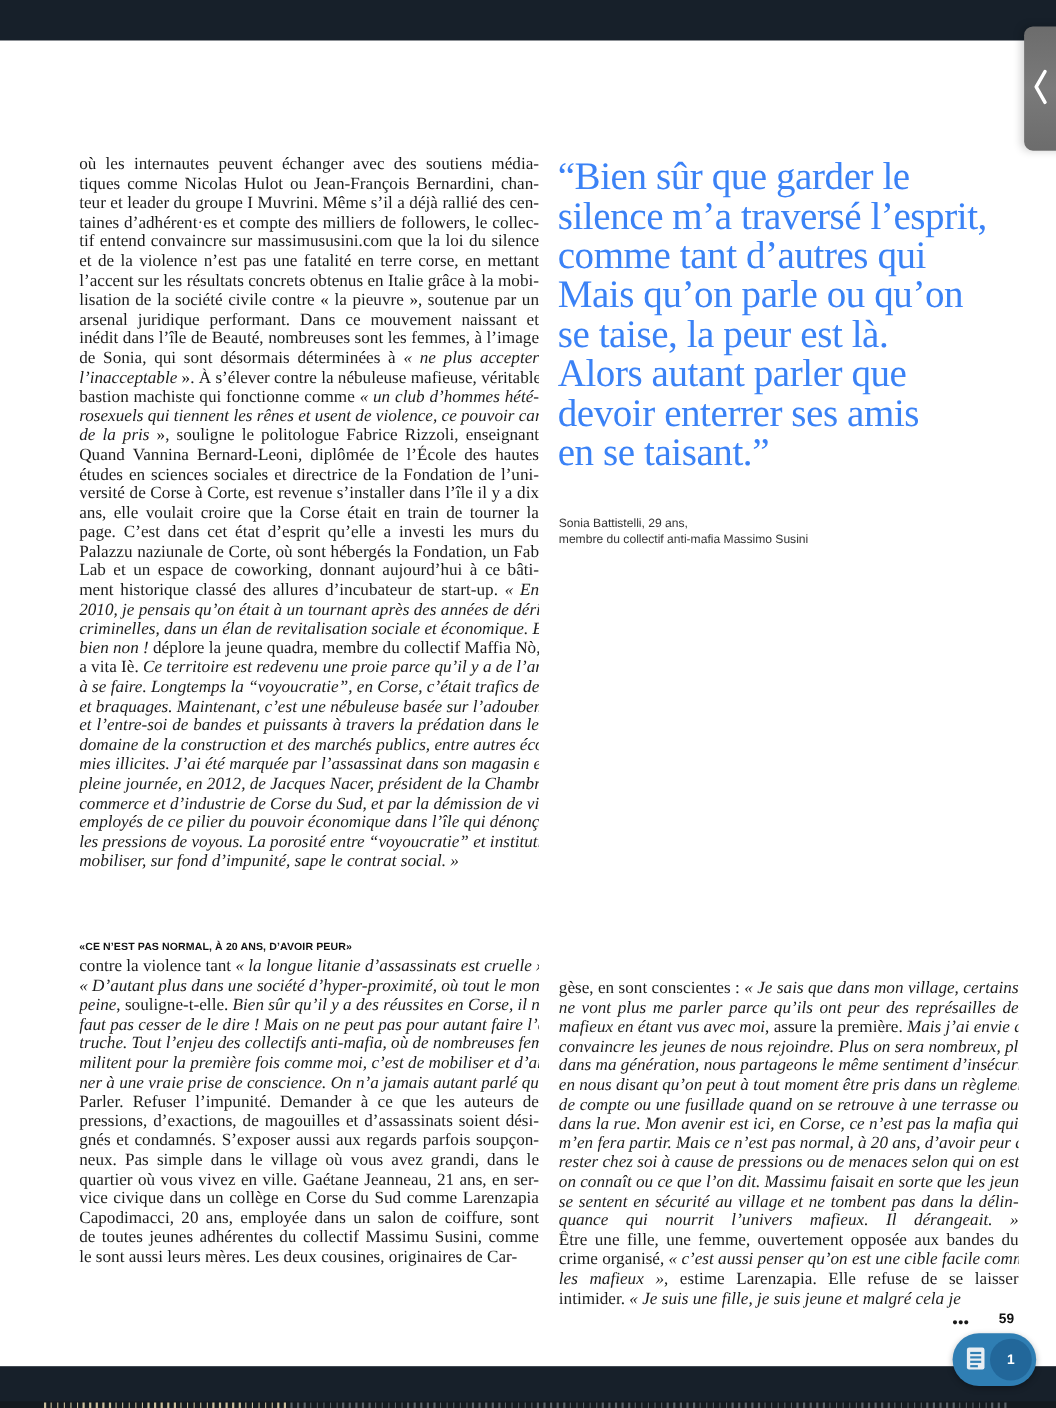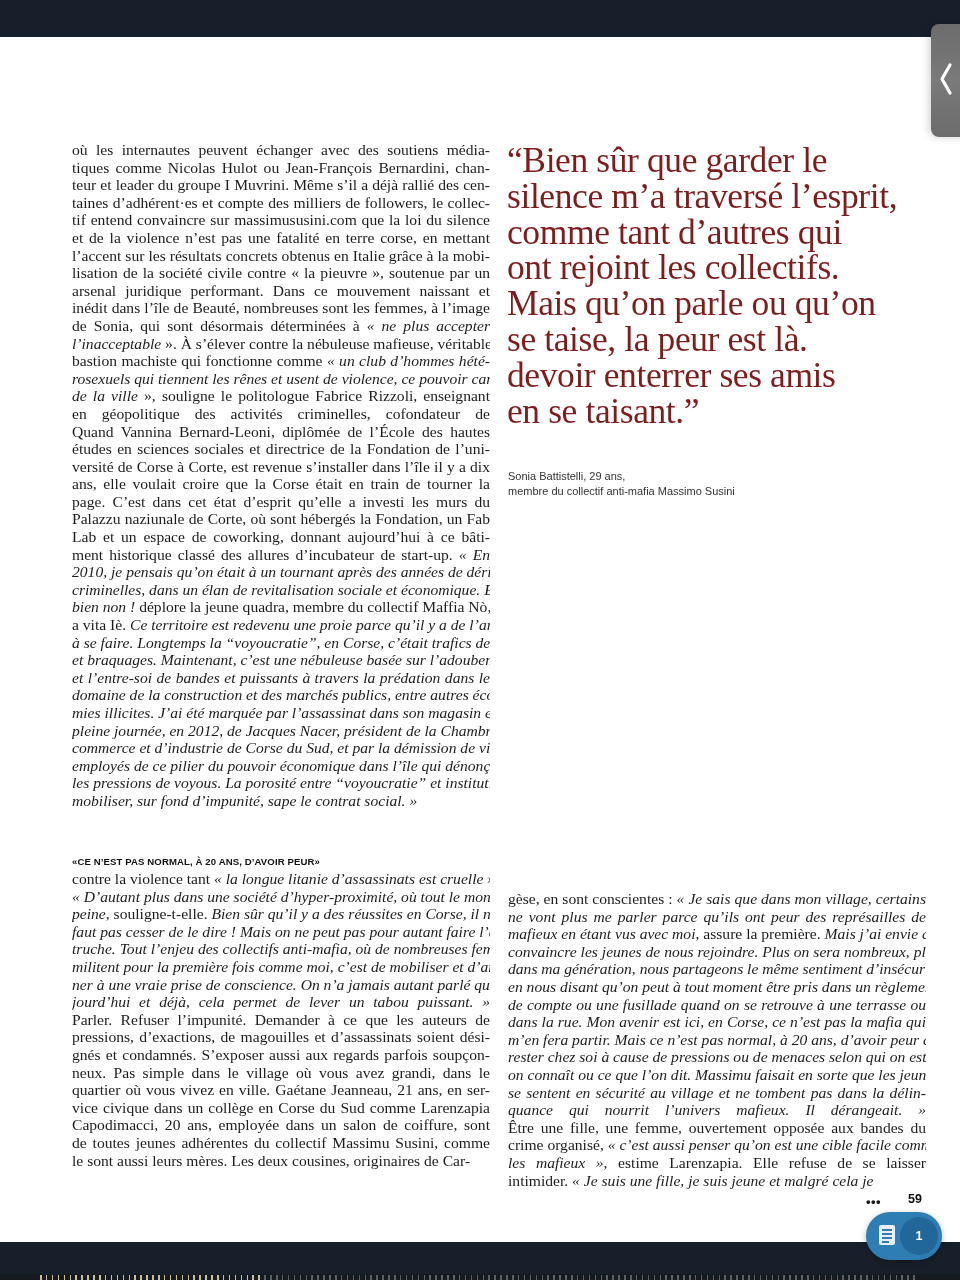--- a/index.html
+++ b/index.html
@@ -37,21 +37,21 @@
     .col-right-bottom { left: 508px; top: 853px; width: 418px; }
     .subhead {
       position: absolute; left: 72px; top: 819px;
       font-family: "Liberation Sans", "DejaVu Sans", sans-serif;
       font-weight: bold; font-size: 9.6px; letter-spacing: 0.1px;
       color: #111;
     }
     .pullquote {
       position: absolute; left: 507px; top: 106px; width: 420px;
       font-family: "Liberation Serif", "DejaVu Serif", serif;
-      font-size: 35.5px; line-height: 35.8px; color: #7f1d1d;
+      font-size: 35.5px; line-height: 35.8px; color: #3b82f6;
       letter-spacing: -0.4px;
     }
     .pullquote .ln { display: block; white-space: nowrap; }
     .attribution {
       position: absolute; left: 508px; top: 432px;
       font-family: "Liberation Sans", "DejaVu Sans", sans-serif;
       font-size: 11px; line-height: 14.5px; color: #333;
     }
     .attribution .ln { display: block; }
     .continue-icon {
@@ -118,22 +118,21 @@
       <span class="ln"><span>tif entend convaincre sur massimususini.com que la loi du silence</span></span>
       <span class="ln"><span>et de la violence n’est pas une fatalité en terre corse, en mettant</span></span>
       <span class="ln"><span>l’accent sur les résultats concrets obtenus en Italie grâce à la mobi-</span></span>
       <span class="ln"><span>lisation de la société civile contre « la pieuvre », soutenue par un</span></span>
       <span class="ln"><span>arsenal juridique performant. Dans ce mouvement naissant et</span></span>
       <span class="ln"><span>inédit dans l’île de Beauté, nombreuses sont les femmes, à l’image</span></span>
       <span class="ln"><span>de Sonia, qui sont désormais déterminées à </span><i>« ne plus accepter</i></span>
       <span class="ln"><i>l’inacceptable</i><span> ». À s’élever contre la nébuleuse mafieuse, véritable</span></span>
       <span class="ln"><span>bastion machiste qui fonctionne comme </span><i>« un club d’hommes hété-</i></span>
       <span class="ln"><i>rosexuels qui tiennent les rênes et usent de violence, ce pouvoir cardinal</i></span>
-      <span class="ln"><i>de la ville</i><span> », souligne le politologue Fabrice Rizzoli, enseignant</span></span>
-      <span class="ln"><span>en géopolitique des activités criminelles, cofondateur de</span></span>
+      <span class="ln"><i>de la pris</i><span> », souligne le politologue Fabrice Rizzoli, enseignant</span></span>
       <span class="ln"><span>Quand Vannina Bernard-Leoni, diplômée de l’École des hautes</span></span>
       <span class="ln"><span>études en sciences sociales et directrice de la Fondation de l’uni-</span></span>
       <span class="ln"><span>versité de Corse à Corte, est revenue s’installer dans l’île il y a dix</span></span>
       <span class="ln"><span>ans, elle voulait croire que la Corse était en train de tourner la</span></span>
       <span class="ln"><span>page. C’est dans cet état d’esprit qu’elle a investi les murs du</span></span>
       <span class="ln"><span>Palazzu naziunale de Corte, où sont hébergés la Fondation, un Fab</span></span>
       <span class="ln"><span>Lab et un espace de coworking, donnant aujourd’hui à ce bâti-</span></span>
       <span class="ln"><span>ment historique classé des allures d’incubateur de start-up. </span><i>« En</i></span>
       <span class="ln"><i>2010, je pensais qu’on était à un tournant après des années de dérives</i></span>
       <span class="ln"><i>criminelles, dans un élan de revitalisation sociale et économique. Eh</i></span>
@@ -152,39 +151,38 @@
     </div>
   <div class="subhead">«CE N’EST PAS NORMAL, À 20 ANS, D’AVOIR PEUR»</div>
   <div class="col col-left-bottom">
       <span class="ln"><span>contre la violence tant </span><i>« la longue litanie d’assassinats est cruelle »</i></span>
       <span class="ln"><i>« D’autant plus dans une société d’hyper-proximité, où tout le monde</i></span>
       <span class="ln"><i>peine</i><span>, souligne-t-elle. </span><i>Bien sûr qu’il y a des réussites en Corse, il ne</i></span>
       <span class="ln"><i>faut pas cesser de le dire ! Mais on ne peut pas pour autant faire l’au-</i></span>
       <span class="ln"><i>truche. Tout l’enjeu des collectifs anti-mafia, où de nombreuses femmes</i></span>
       <span class="ln"><i>militent pour la première fois comme moi, c’est de mobiliser et d’ame-</i></span>
       <span class="ln"><i>ner à une vraie prise de conscience. On n’a jamais autant parlé qu’au-</i></span>
-      <span class="ln"><i>jourd’hui et déjà, cela permet de lever un tabou puissant. »</i></span>
       <span class="ln"><span>Parler. Refuser l’impunité. Demander à ce que les auteurs de</span></span>
       <span class="ln"><span>pressions, d’exactions, de magouilles et d’assassinats soient dési-</span></span>
       <span class="ln"><span>gnés et condamnés. S’exposer aussi aux regards parfois soupçon-</span></span>
       <span class="ln"><span>neux. Pas simple dans le village où vous avez grandi, dans le</span></span>
       <span class="ln"><span>quartier où vous vivez en ville. Gaétane Jeanneau, 21 ans, en ser-</span></span>
       <span class="ln"><span>vice civique dans un collège en Corse du Sud comme Larenzapia</span></span>
       <span class="ln"><span>Capodimacci, 20 ans, employée dans un salon de coiffure, sont</span></span>
       <span class="ln"><span>de toutes jeunes adhérentes du collectif Massimu Susini, comme</span></span>
       <span class="ln last"><span>le sont aussi leurs mères. Les deux cousines, originaires de Car-</span></span>
     </div>
 
   <div class="pullquote">
     <span class="ln">“Bien sûr que garder le</span>
     <span class="ln">silence m’a traversé l’esprit,</span>
     <span class="ln">comme tant d’autres qui</span>
-    <span class="ln">ont rejoint les collectifs.</span>
     <span class="ln">Mais qu’on parle ou qu’on</span>
     <span class="ln">se taise, la peur est là.</span>
+    <span class="ln">Alors autant parler que</span>
     <span class="ln">devoir enterrer ses amis</span>
     <span class="ln">en se taisant.”</span>
   </div>
   <div class="attribution">
     <span class="ln">Sonia Battistelli, 29 ans,</span>
     <span class="ln">membre du collectif anti-mafia Massimo Susini</span>
   </div>
 
   <div class="col col-right-bottom">
       <span class="ln"><span>gèse, en sont conscientes : </span><i>« Je sais que dans mon village, certains</i></span>

